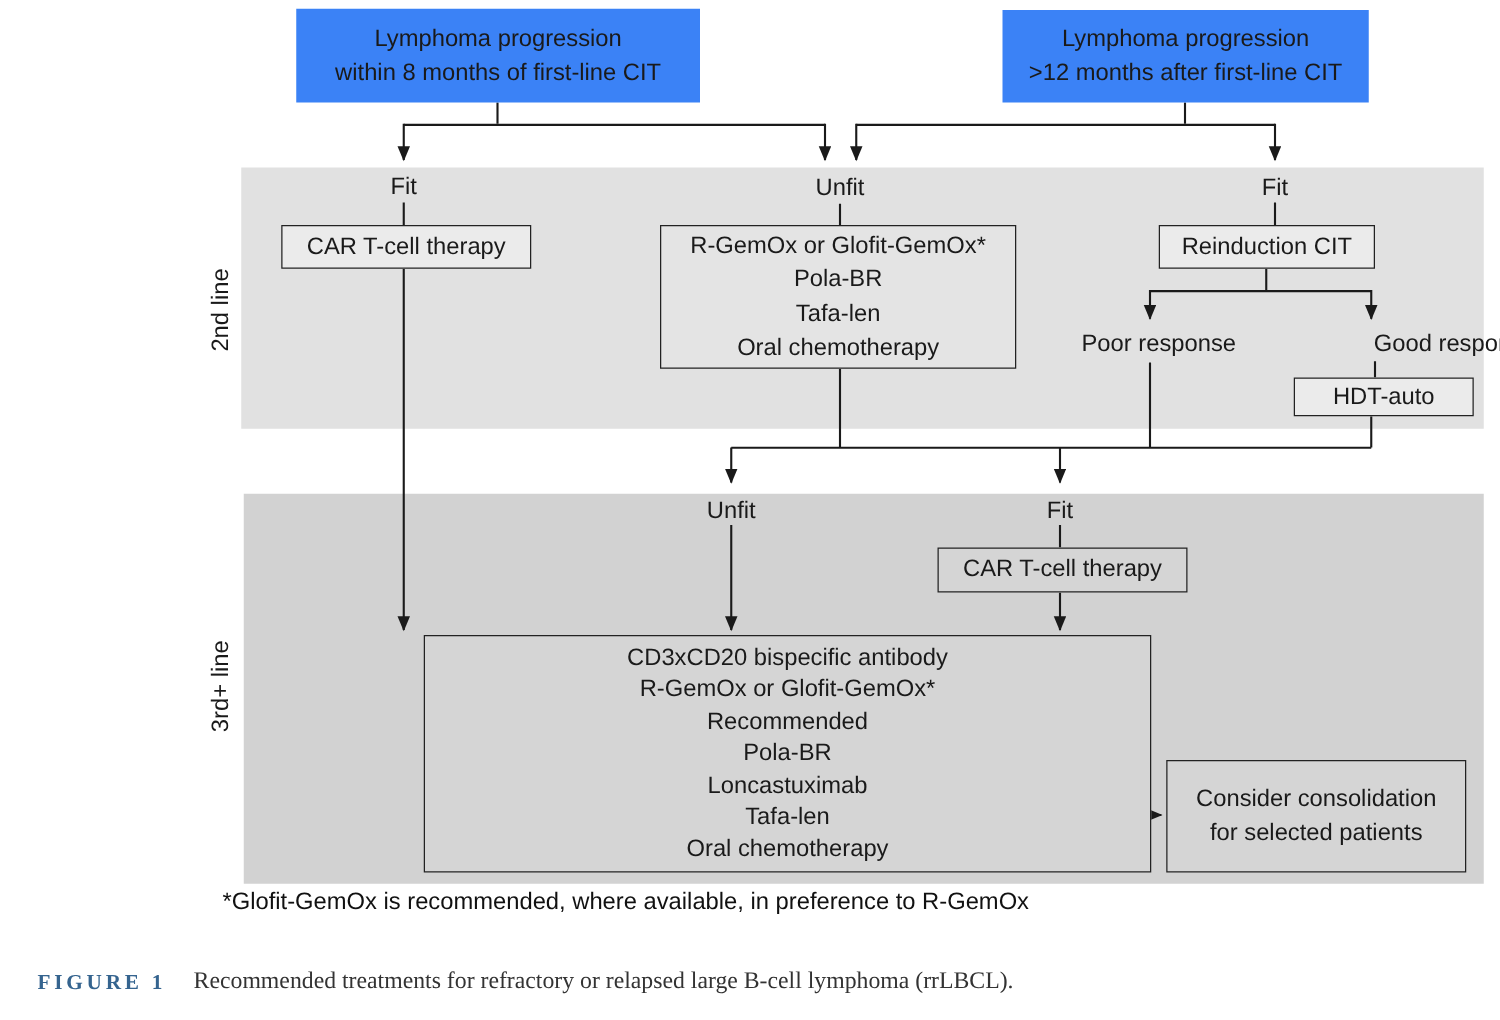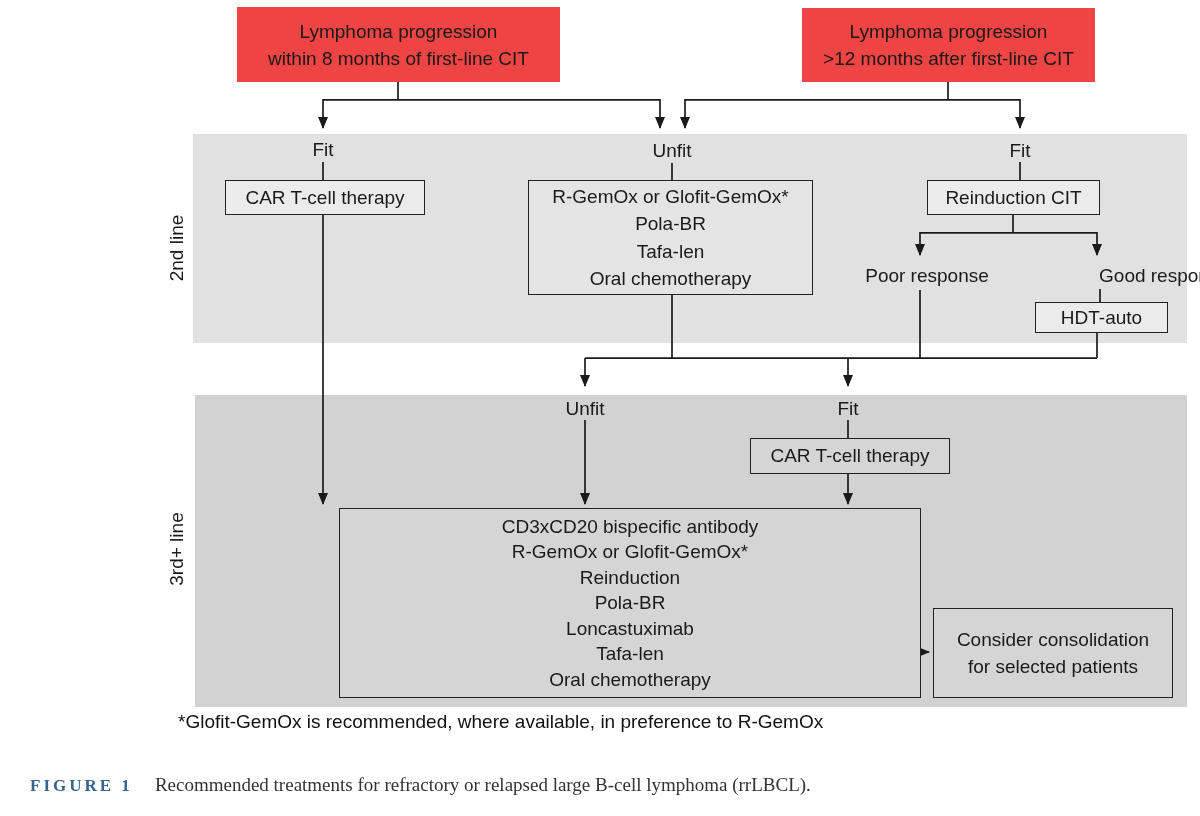--- a/index.html
+++ b/index.html
@@ -10,38 +10,38 @@
   .band{position:absolute;}
   .band-2nd{left:193px;top:134px;width:994px;height:209px;background:#e1e1e1;}
   .band-3rd{left:195px;top:395px;width:992px;height:312px;background:#d2d2d2;}
   .band-label{
     position:absolute;width:120px;height:24px;text-align:center;
     font-size:19px;white-space:nowrap;transform:rotate(-90deg);color:#1a1a1a;
   }
   .band-label-2nd{left:118px;top:236px;}
   .band-label-3rd{left:118px;top:537px;}
   .top-box{
-    position:absolute;background:#ef4444;display:flex;flex-direction:column;
+    position:absolute;background:#3b82f6;display:flex;flex-direction:column;
     justify-content:center;align-items:center;text-align:center;
     font-size:19px;line-height:27px;
   }
   .top-box-left{left:237px;top:7px;width:323px;height:75px;}
   .top-box-right{left:802px;top:8px;width:293px;height:74px;}
   .node{
     position:absolute;border:1.6px solid #222222;box-sizing:border-box;
     display:flex;flex-direction:column;justify-content:center;align-items:center;
     text-align:center;font-size:19px;
   }
   .fill-light{background:#ebebeb;}
   .fill-mid{background:#e4e4e4;}
   .fill-dark{background:#d5d5d5;}
   .node-cart1{left:225px;top:180px;width:200px;height:35px;}
   .node-unfit2{left:528px;top:180px;width:285px;height:115px;line-height:27.5px;}
   .node-reinduction{left:927px;top:180px;width:173px;height:35px;}
-  .node-hdt{left:1035px;top:302px;width:133px;height:31px;}
+  .node-hdt{left:1035px;top:302px;width:144px;height:31px;}
   .node-cart2{left:750px;top:438px;width:200px;height:36px;}
   .node-big{left:295px;top:508px;width:582px;height:190px;line-height:25.5px;margin-left:44px;}
   .node-consol{left:933px;top:608px;width:240px;height:90px;line-height:27px;}
   .flow-label{
     position:absolute;text-align:center;font-size:19px;height:22px;white-space:nowrap;
   }
   .lbl-fit-left{left:298px;top:139px;width:50px;}
   .lbl-unfit-mid{left:637px;top:140px;width:70px;}
   .lbl-fit-right{left:995px;top:140px;width:50px;}
   .lbl-poor{left:852px;top:265px;width:150px;}
@@ -145,21 +145,21 @@
   <div class="node fill-light node-hdt">
     <div>HDT-auto</div>
   </div>
 
   <div class="node fill-dark node-cart2">
     <div>CAR T-cell therapy</div>
   </div>
   <div class="node fill-dark node-big">
     <div>CD3xCD20 bispecific antibody</div>
     <div>R-GemOx or Glofit-GemOx*</div>
-    <div>Reinduction</div>
+    <div>Recommended</div>
     <div>Pola-BR</div>
     <div>Loncastuximab</div>
     <div>Tafa-len</div>
     <div>Oral chemotherapy</div>
   </div>
   <div class="node fill-dark node-consol">
     <div>Consider consolidation</div>
     <div>for selected patients</div>
   </div>
 

